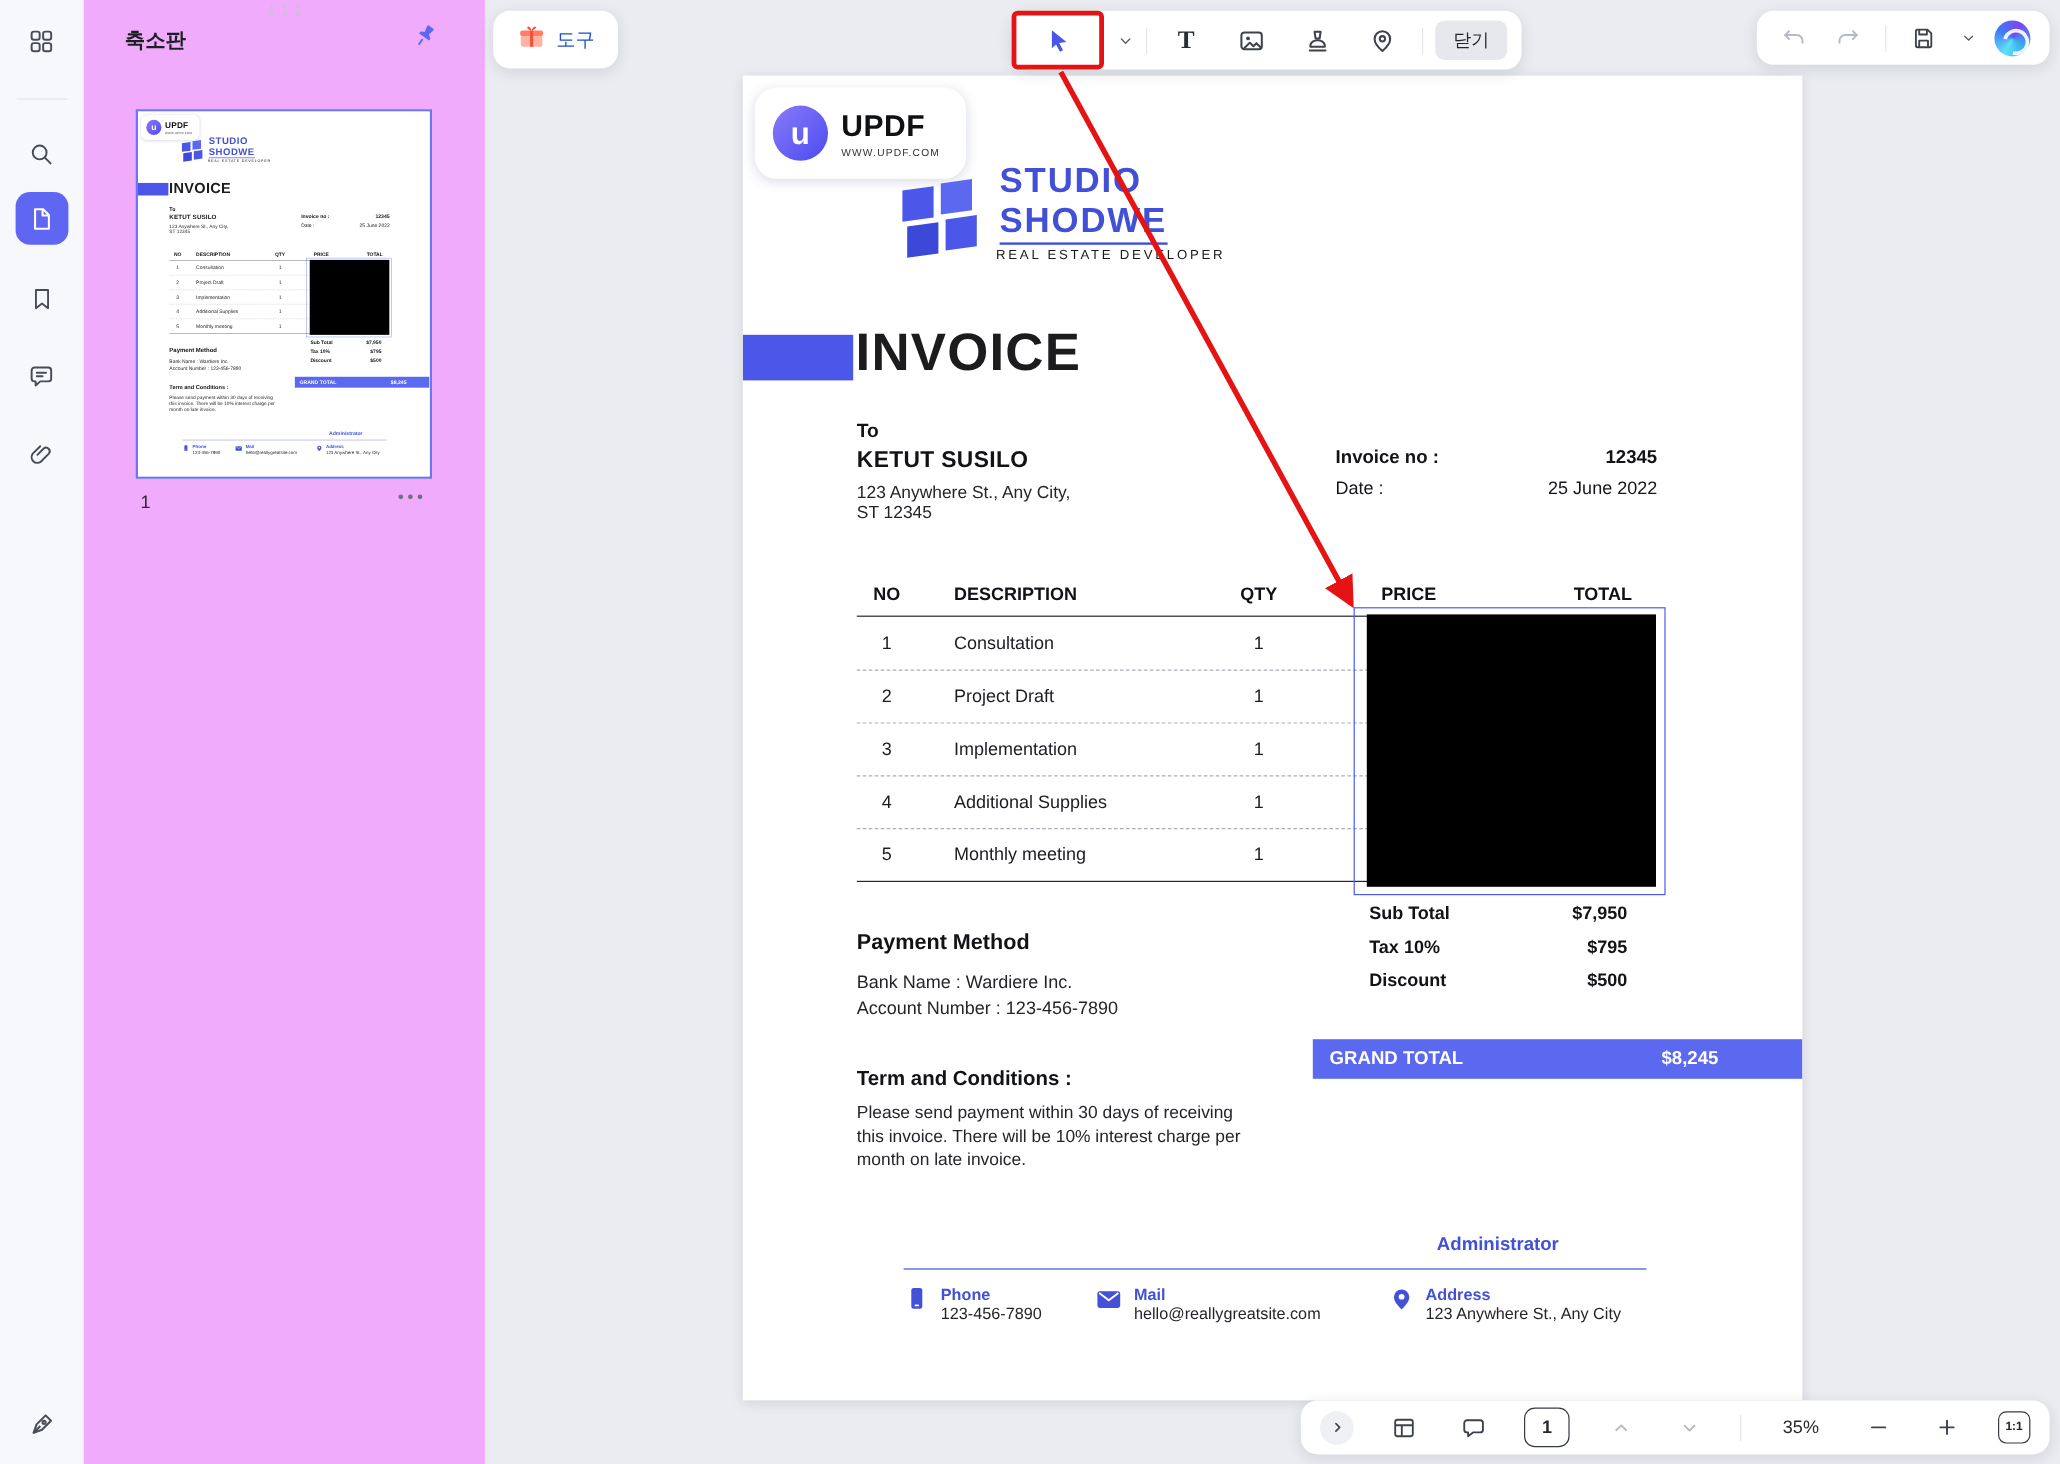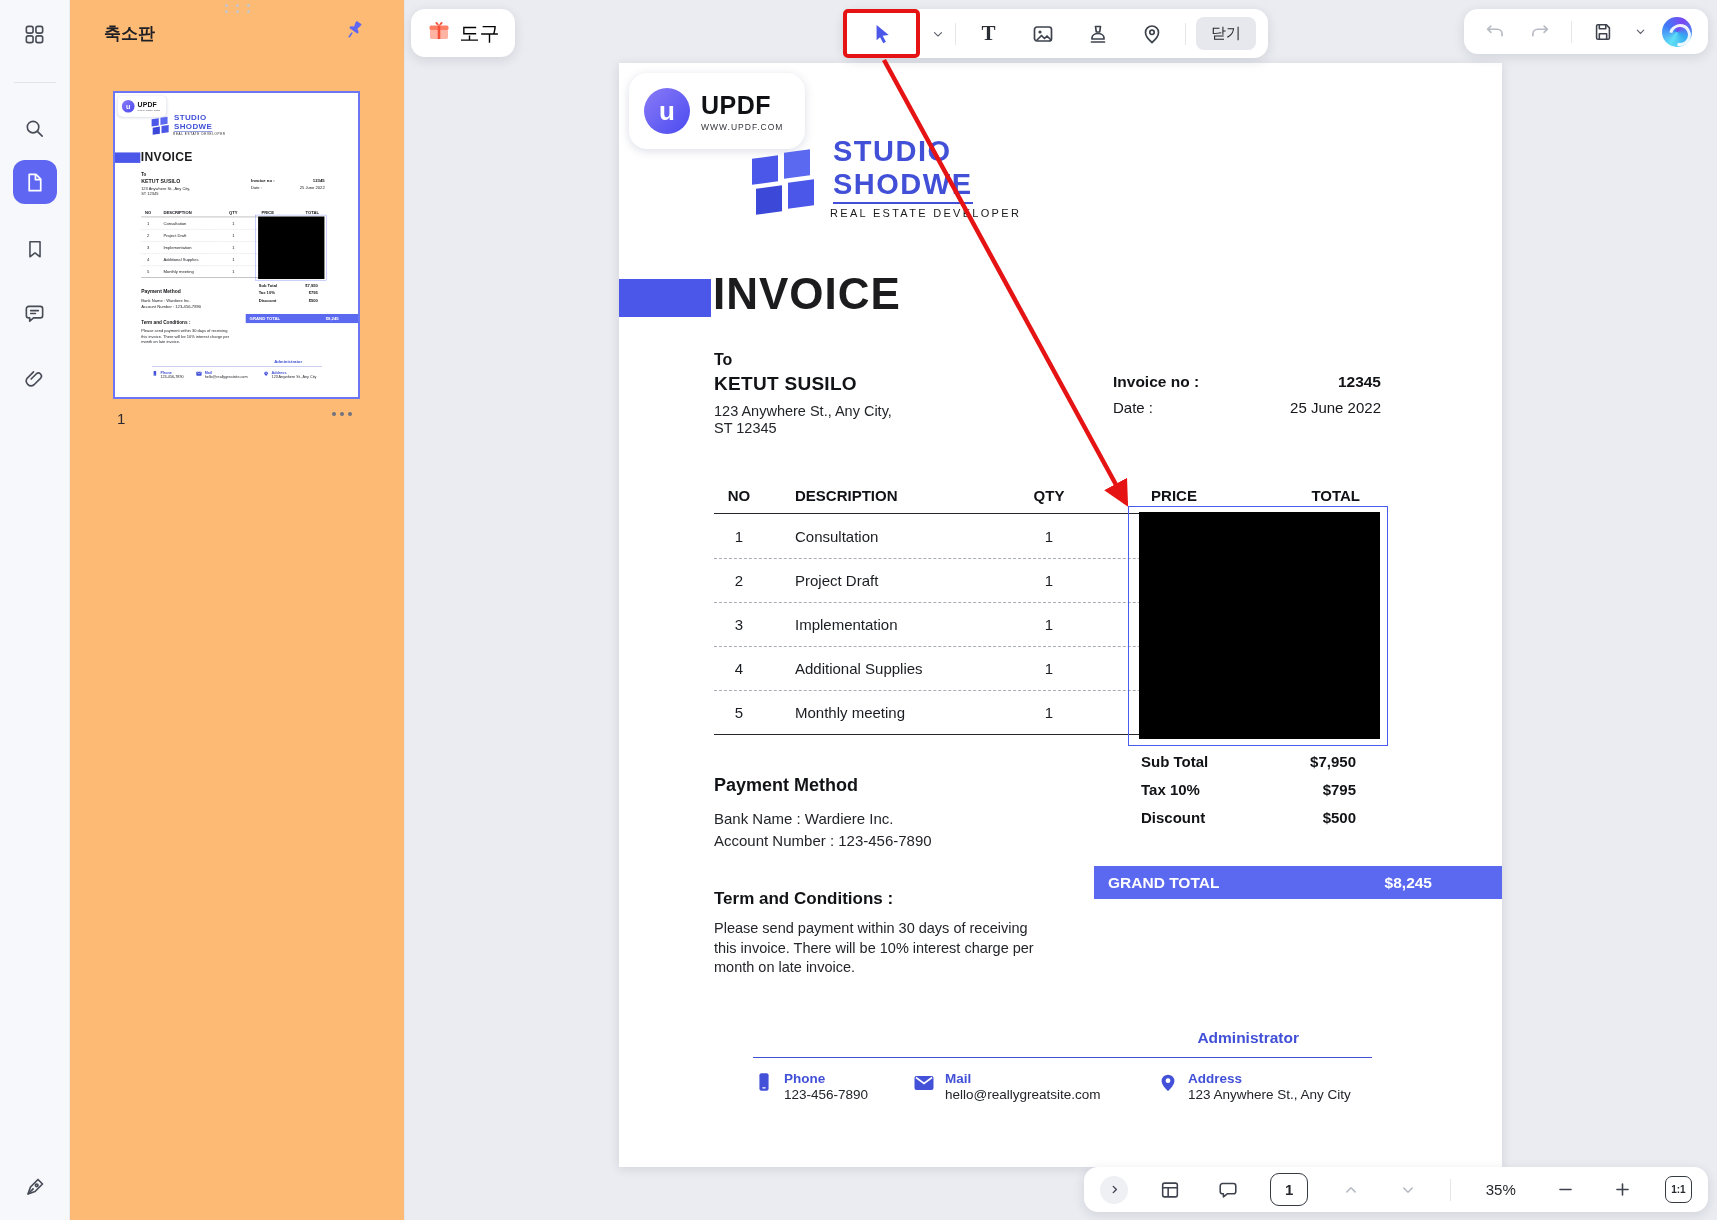--- a/index.html
+++ b/index.html
@@ -8,34 +8,34 @@
   .app { position:relative; width:1717px; height:1220px; background:#eaecf1; overflow:hidden; }
   .abs { position:absolute; }
 
   
   .rail { position:absolute; left:0; top:0; width:70px; height:1220px; background:#f7f8fb; border-right:1px solid #ebedf2; z-index:12; }
   .rail-icon { position:absolute; left:50%; transform:translateX(-50%); width:44px; height:44px; display:flex; align-items:center; justify-content:center; border-radius:12px; color:#474c57; cursor:pointer; }
   .rail-icon.active { background:var(--accent,#5f67f2); color:#fff; }
   .rail-div { position:absolute; left:14px; top:82px; width:42px; height:1px; background:#e2e4ea; }
 
   
-  .panel { position:absolute; left:70px; top:0; width:335px; height:1220px; background:#fdba74; border-right:1px solid #e3e5eb; z-index:11; }
+  .panel { position:absolute; left:70px; top:0; width:335px; height:1220px; background:#f0abfc; border-right:1px solid #e3e5eb; z-index:11; }
   .drag-dots { position:absolute; left:155px; top:4px; width:30px; display:grid; grid-template-columns:repeat(3,1fr); gap:3px; }
   .drag-dots i { width:3px; height:3px; border-radius:50%; background:#c3c6cd; }
   .panel-title { position:absolute; left:34px; top:22px; font-size:17px; font-weight:600; color:#1d1f24; }
   .panel-pin { position:absolute; left:272px; top:18px; color:var(--accent,#5f67f2); }
   .thumb-frame { position:absolute; left:43px; top:91px; width:247px; height:308px; border:2px solid #6b76f4; background:#fff; cursor:pointer; }
   .thumb-host { position:relative; width:243px; height:304px; overflow:hidden; background:#fff; }
   .thumb-num { position:absolute; left:47px; top:410px; font-size:15px; color:#2a2c31; }
   .thumb-more { position:absolute; left:262px; top:406px; display:flex; gap:4px; align-items:center; height:16px; cursor:pointer; }
   .thumb-more i { width:4px; height:4px; border-radius:50%; background:#6d727c; }
 
   
   .float { position:absolute; background:#fff; border-radius:14px; box-shadow:0 3px 12px rgba(28,34,58,.12); display:flex; align-items:center; z-index:30; }
-  .tools-label { font-size:20px; color:#000000;text-align:right; }
+  .tools-label { font-size:16px; color:#1d4ed8;text-align:right; }
   .tool-icon { width:44px; height:38px; display:flex; align-items:center; justify-content:center; border-radius:8px; color:#3d424d; cursor:pointer; }
   .tool-icon.sm { width:30px; height:30px; }
   .tglyph { font-family:"Liberation Serif","DejaVu Serif",serif; font-size:21px; font-weight:bold; color:#2a2d34; }
   .vdiv { width:1px; height:22px; background:#e4e6ea; }
   .close-btn { background:#e7e8ed; border:none; border-radius:8px; height:33px; padding:0 15px; font-size:15px; color:#23252b; font-family:inherit; cursor:pointer; }
   .mini-chev { color:#5a5f6a; display:flex; align-items:center; }
   .circ-btn { width:28px; height:28px; border-radius:50%; background:#eef0f4; display:flex; align-items:center; justify-content:center; color:#3f434e; cursor:pointer; }
   .page-box { width:38px; height:33px; border:1.6px solid #363a43; border-radius:9px; display:flex; align-items:center; justify-content:center; font-size:15px; font-weight:600; cursor:text; }
   .zoom-label { width:44px; text-align:center; font-size:15px; color:#26282c; }
   .ratio-box { min-width:27px; height:27px; border:1.6px solid #363a43; border-radius:7px; display:flex; align-items:center; justify-content:center; font-size:10px; font-weight:700; padding:0 2px; cursor:pointer; }

